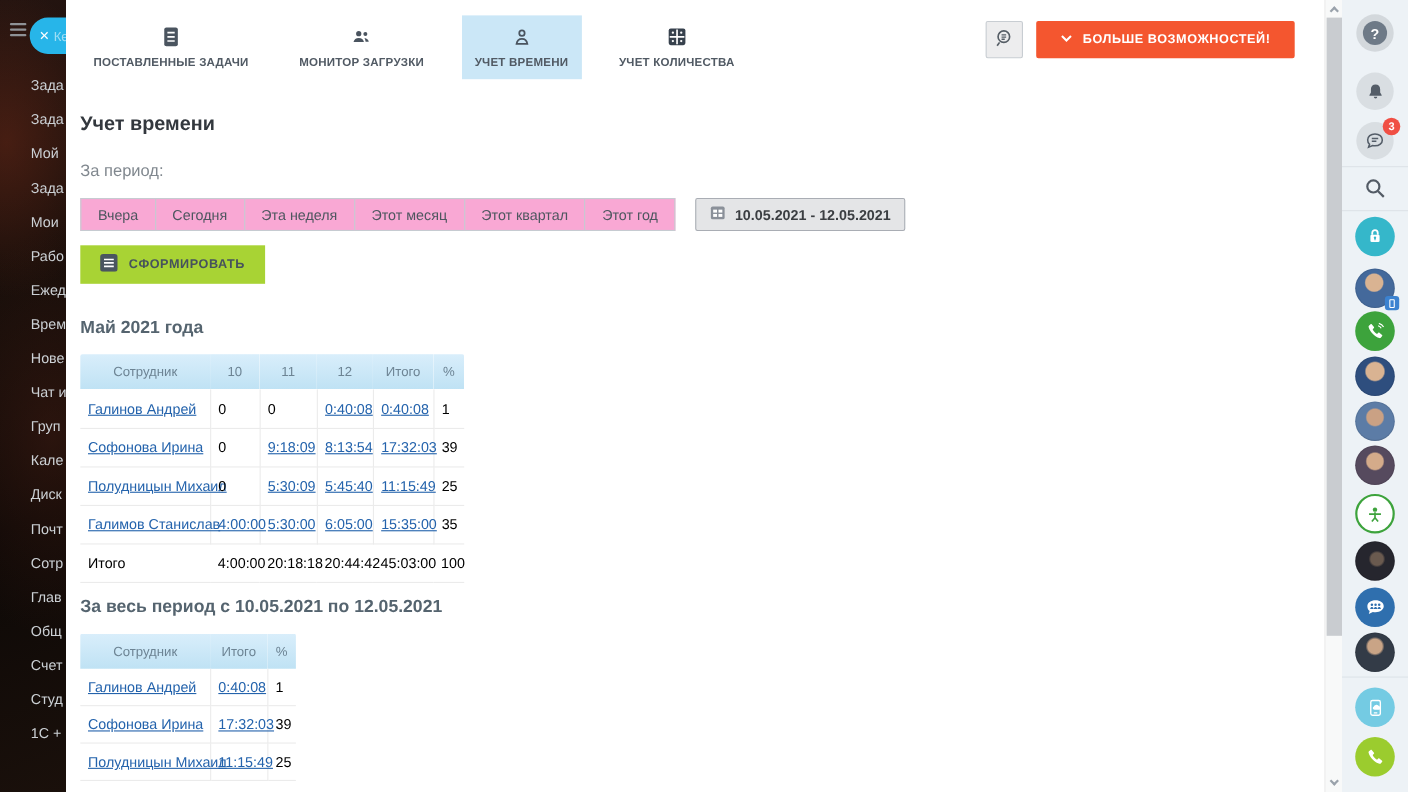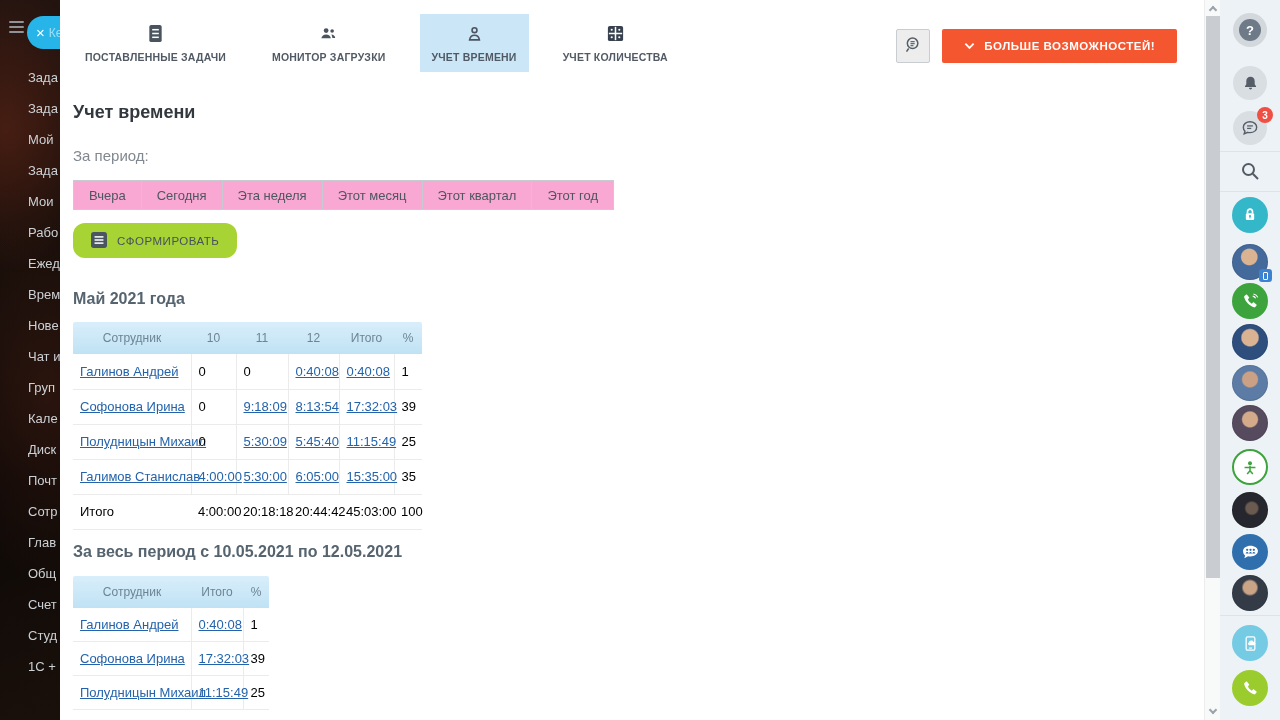--- a/index.html
+++ b/index.html
@@ -30,43 +30,43 @@
 
   
   .main{position:absolute;left:60px;top:0;width:1144px;height:720px;background:#fff;overflow:hidden}
   .tabbar{display:flex;align-items:flex-start;padding:14px 0 0 13px;height:80px}
   .tab{display:flex;flex-direction:column;align-items:center;justify-content:flex-start;
     padding:10px 12px 9px;margin-right:22px;cursor:pointer;color:#4a545f}
   .tab.active{background:var(--active-tab-bg)}
   .tab .tico{width:19px;height:19px}
   .tab .tico svg{width:100%;height:100%;display:block}
   .tab .tlabel{margin-top:8px;font-size:10.5px;font-weight:bold;color:#515a64;letter-spacing:.2px;white-space:nowrap}
-  .hdr-actions{margin-left:auto;display:flex;align-items:flex-end;margin-top:15px}
+  .hdr-actions{margin-left:auto;display:flex;align-items:flex-end;margin-top:5px}
   .btn-searchset{width:34px;height:34px;background:#ededee;border:1px solid #c8cdd2;border-radius:2px;
     display:flex;align-items:center;justify-content:center;color:#565e66;cursor:pointer}
   .btn-searchset svg{width:20px;height:20px}
   .btn-more{height:34px;margin-left:12px;margin-right:27px;background:var(--accent-orange);border:none;
     border-radius:2px;color:#fff;font-weight:bold;font-size:11.5px;letter-spacing:.5px;
     padding:0 22px;display:flex;align-items:center;gap:9px;cursor:pointer;font-family:inherit}
   .btn-more svg{width:11px;height:8px}
 
   .content{padding-left:13px}
   .pg-title{margin-top:22px;font-size:18px;font-weight:bold;color:#33383e}
   .period-label{margin-top:24px;font-size:15px;color:#81888f}
   .period-row{margin-top:16px;display:flex;align-items:center}
   .segs{display:flex}
   .seg{height:30px;padding:12px 15px;background:#f9a8d4;border:1px solid #c6cbd1;margin-left:-1px;
     font-size:13px;color:#4e565f;display:flex;align-items:center;cursor:pointer;white-space:nowrap;font-family:inherit}
   .seg:first-child{margin-left:0}
   .btn-date{height:30px;margin-left:18px;background:#e4e5e7;border:1px solid #a9adb4;
     padding:0 12px;display:flex;align-items:center;gap:8px;font-size:13px;font-weight:bold;
     color:#3b3e42;cursor:pointer;border-radius:2px;font-family:inherit}
   .btn-date svg{width:15px;height:15px}
-  .btn-generate{margin-top:13px;height:35px;background:var(--lime-button);border:none;border-radius:12px;
-    padding:0 18px;display:inline-flex;align-items:center;gap:10px;font-size:11.5px;font-weight:normal;
+  .btn-generate{margin-top:13px;height:35px;background:var(--lime-button);border:none;border-radius:0;
+    padding:0 18px;display:inline-flex;align-items:center;gap:10px;font-size:11.5px;font-weight:bold;
     letter-spacing:.5px;color:#46525c;cursor:pointer;font-family:inherit}
   .btn-generate svg{width:16px;height:16px}
 
   .sec-h{font-size:16px;font-weight:bold;color:#55646f}
   .sec-h.first{margin-top:32px}
   .sec-h.second{margin-top:13px}
 
   table{border-collapse:collapse;table-layout:fixed;margin-top:14px}
   .t1{width:349px}
   .t2{width:196px;margin-top:15px}
@@ -237,20 +237,34 @@
 
     <div class="period-row">
       <div class="segs">
         <button class="seg">Вчера</button>
         <button class="seg">Сегодня</button>
         <button class="seg">Эта неделя</button>
         <button class="seg">Этот месяц</button>
         <button class="seg">Этот квартал</button>
         <button class="seg">Этот год</button>
       </div>
+      <button class="btn-date">
+        <span>
+          <svg viewBox="0 0 18 18">
+              <rect x="1.5" y="2" width="15" height="14" rx="2" fill="#8a9099"></rect>
+              <g fill="#fff">
+                <rect x="4" y="5.5" width="4.2" height="3.2"></rect>
+                <rect x="9.8" y="5.5" width="4.2" height="3.2"></rect>
+                <rect x="4" y="10.2" width="4.2" height="3.2"></rect>
+                <rect x="9.8" y="10.2" width="4.2" height="3.2"></rect>
+              </g>
+            </svg>
+        </span>
+        <span>10.05.2021 - 12.05.2021</span>
+      </button>
     </div>
 
     <button class="btn-generate">
       <span>
         <svg viewBox="0 0 18 18">
             <rect width="18" height="18" rx="3" fill="#4a5560"></rect>
             <g stroke="#fff" stroke-width="1.7">
               <line x1="4" y1="5.5" x2="14" y2="5.5"></line>
               <line x1="4" y1="9" x2="14" y2="9"></line>
               <line x1="4" y1="12.5" x2="14" y2="12.5"></line>

